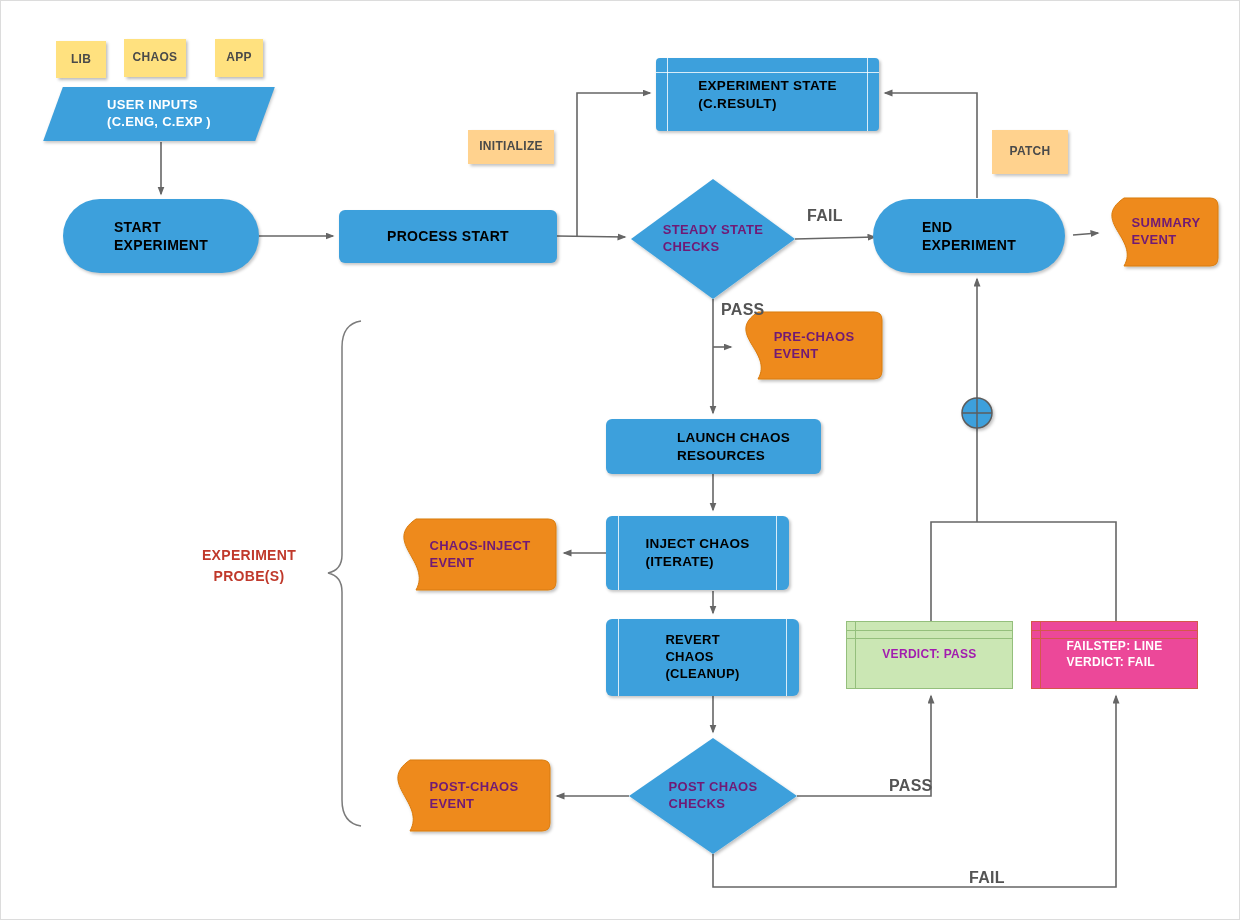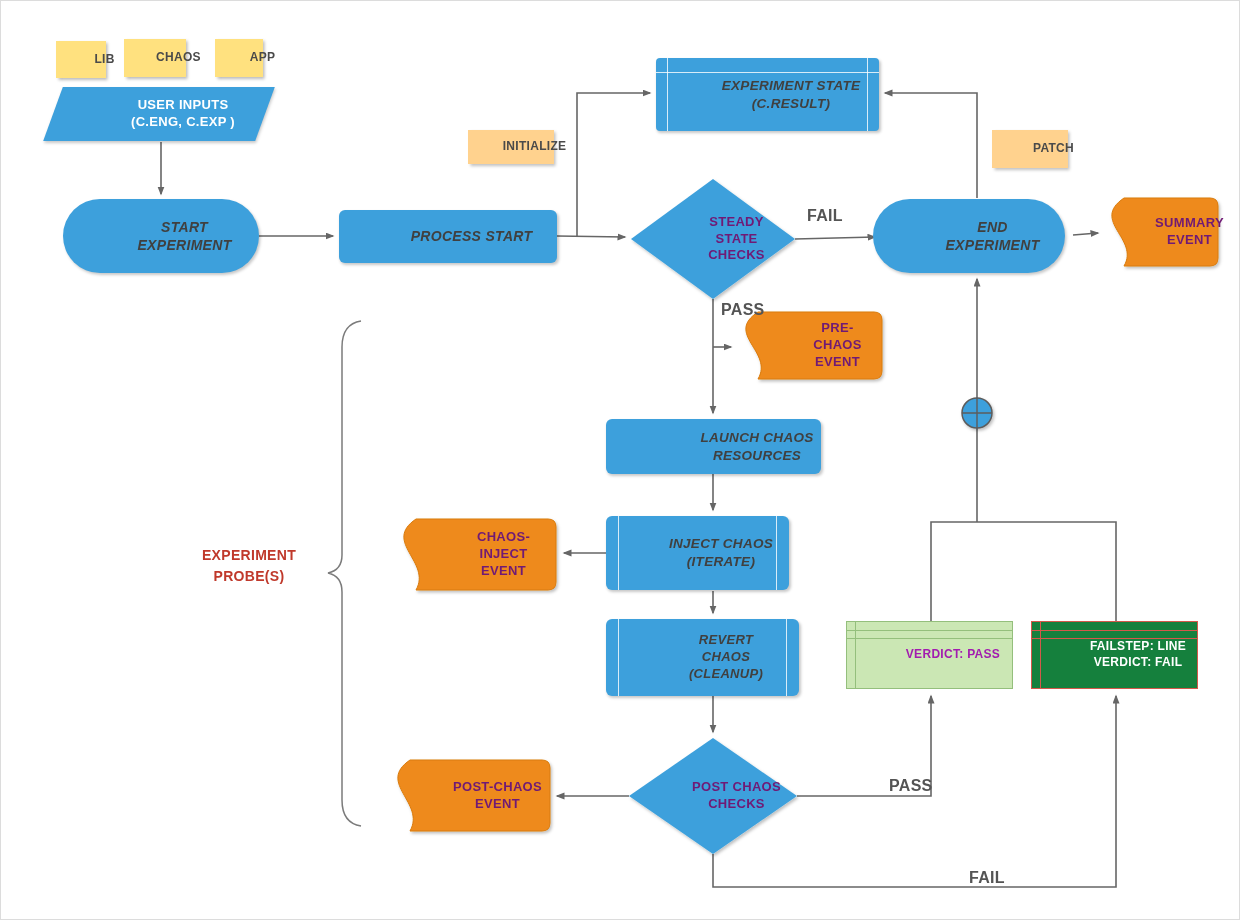--- a/index.html
+++ b/index.html
@@ -1,28 +1,28 @@
 <!DOCTYPE html>
 <html><head>
 <meta charset="utf-8">
 <style>
   html,body{margin:0;padding:0;background:#ffffff;font-family:"Liberation Sans",sans-serif;}
   #canvas{position:relative;width:1240px;height:920px;background:#ffffff;border:1px solid #dcdcdc;box-sizing:border-box;overflow:hidden;}
   #wires{position:absolute;left:0;top:0;width:1240px;height:920px;z-index:1;}
   .node{position:absolute;display:flex;align-items:center;justify-content:center;box-sizing:border-box;z-index:2;}
-  .blue{background:#3DA0DC;color:#404040;border-radius:6px;box-shadow:1.5px 2px 3px rgba(0,0,0,.22);font-style:italic;}
+  .blue{background:#3DA0DC;color:#000000;border-radius:6px;box-shadow:1.5px 2px 3px rgba(0,0,0,.22);}
   .stadium{border-radius:40px;}
-  .lbl{font-weight:bold;text-align:center;line-height:1.3;white-space:pre-line;letter-spacing:.3px;position:relative;z-index:3;margin-left:47px;}
+  .lbl{font-weight:bold;line-height:1.3;white-space:pre-line;letter-spacing:.3px;position:relative;z-index:3;}
   .f14{font-size:14px;} .f13{font-size:13px;} .f135{font-size:13.5px;} .f12{font-size:12px;}
   .note{background:#FFE17F;color:#4a4a4a;box-shadow:1.5px 2px 3px rgba(0,0,0,.28);}
   .tag{background:#FFD28E;color:#4a4a4a;box-shadow:1.5px 2px 3px rgba(0,0,0,.25);}
   .para{background:#3DA0DC;color:#fff;transform:skewX(-20deg);box-shadow:1.5px 2px 3px rgba(0,0,0,.22);}
   .para .lbl{transform:skewX(20deg);}
   .green{background:#CBE7B4;border:1.5px solid #94BF7C;color:#a21caf;}
-  .red{background:#15803d;border:1.5px solid #D4584A;color:#fff;}
+  .red{background:#ec4899;border:1.5px solid #D4584A;color:#fff;}
   .il-h{position:absolute;left:0;right:0;height:1.4px;z-index:2;}
   .il-v{position:absolute;top:0;bottom:0;width:1.4px;z-index:2;}
   .il-white{background:rgba(255,255,255,.8);}
   .il-green{background:#94BF7C;}
   .il-red{background:#D4584A;}
   .overlay-lbl{position:absolute;display:flex;align-items:center;justify-content:center;z-index:3;color:#701a75;}
   .edge-label{position:absolute;font-size:16px;font-weight:bold;color:#545454;z-index:3;letter-spacing:.3px;}
   .probe-label{position:absolute;color:#C0392B;font-weight:bold;font-size:14px;text-align:center;line-height:1.5;white-space:pre-line;z-index:3;letter-spacing:.3px;}
 </style>
 </head>
@@ -109,21 +109,21 @@
   </div>
 
   <div class="node blue" style="left:655px;top:57px;width:223px;height:73px;border-radius:4px;">
     <div class="il-h il-white" style="top:14px;"></div>
     <div class="il-v il-white" style="left:11px;"></div>
     <div class="il-v il-white" style="right:11px;"></div>
     <span class="lbl f135">EXPERIMENT STATE
 (C.RESULT)</span>
   </div>
 
-  <div class="node tag" style="left:991px;top:129px;width:76px;height:38px;">
+  <div class="node tag" style="left:991px;top:129px;width:76px;height:44px;">
     <span class="lbl f12">PATCH</span>
   </div>
 
   <div class="overlay-lbl" style="left:644px;top:214px;width:136px;height:48px;">
     <span class="lbl f13">STEADY STATE
 CHECKS</span>
   </div>
 
   <div class="node blue stadium" style="left:872px;top:198px;width:192px;height:74px;">
     <span class="lbl f14">END

